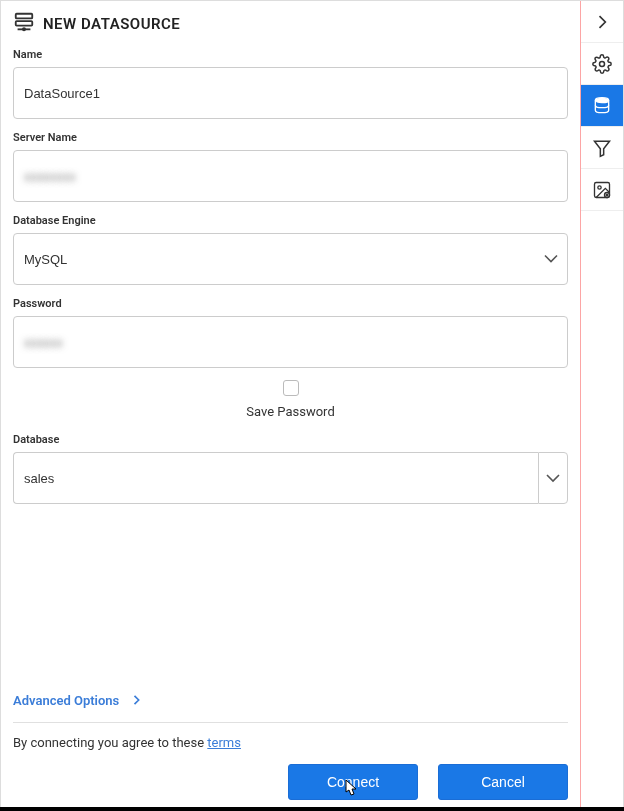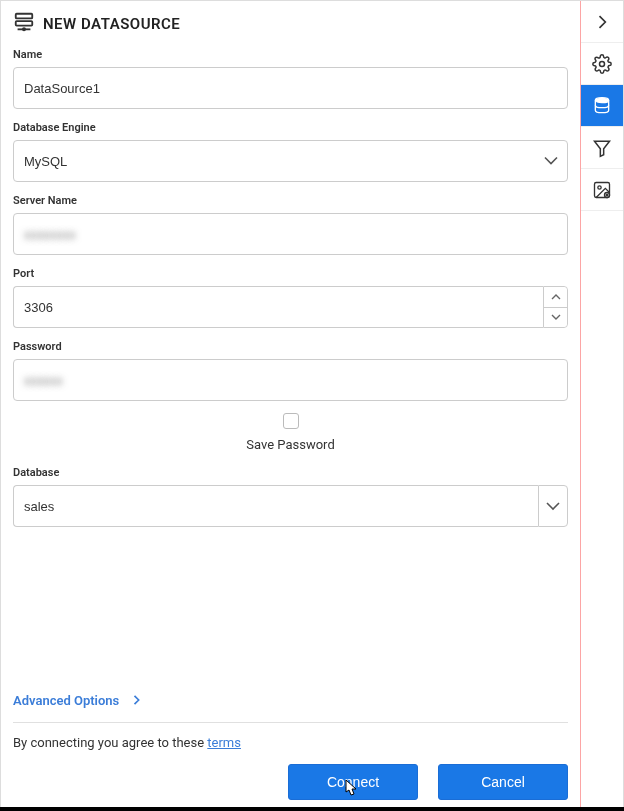--- a/index.html
+++ b/index.html
@@ -36,21 +36,21 @@
     .form-group { margin-bottom: 12px; }
     .form-label {
       display: block;
       font-size: 11px;
       font-weight: 600;
       color: #333;
       margin-bottom: 6px;
     }
     .form-input, .form-select, .form-combo {
       width: 100%;
-      height: 42px;
+      height: 52px;
       padding: 6px 10px;
       border: 1px solid #ccc;
       border-radius: 4px;
       font-size: 13px;
       color: #333;
       background: #fff;
     }
     .form-input::placeholder { color: #bbb; }
     .select-wrap {
       position: relative;
@@ -218,56 +218,38 @@
     </span>
     <h1>NEW DATASOURCE</h1>
   </div>
 
   <div class="form-group">
     <label class="form-label">Name</label>
     <input class="form-input" value="DataSource1" style="">
   </div>
 
   <div class="form-group">
+    <label class="form-label">Server Name</label>
+    <div class="form-input" style="display:flex;align-items:center;">
+      <span class="blur-text">xxxxxxxx</span>
+    </div>
+  </div>
+
+  <div class="form-group">
     <label class="form-label">Database Engine</label>
     <div class="select-wrap">
       <input class="form-input" readonly="" value="MySQL" style="">
       <span class="chevron">
         <svg width="14" height="9" viewBox="0 0 14 9" fill="none" stroke="#555" stroke-width="1.6">
             <polyline points="1,1 7,7 13,1"></polyline>
           </svg>
       </span>
     </div>
   </div>
 
-  <div class="form-group">
-    <label class="form-label">Server Name</label>
-    <div class="form-input" style="display:flex;align-items:center;">
-      <span class="blur-text">xxxxxxxx</span>
-    </div>
-  </div>
-
-  <div class="form-group">
-    <label class="form-label">Port</label>
-    <div class="port-wrap">
-      <input class="form-input" value="3306" style="">
-      <div class="spinner">
-        <button>
-          <svg viewBox="0 0 10 6" fill="none" stroke="#666" stroke-width="1.4">
-              <polyline points="1,5 5,1 9,5"></polyline>
-            </svg>
-        </button>
-        <button>
-          <svg viewBox="0 0 10 6" fill="none" stroke="#666" stroke-width="1.4">
-              <polyline points="1,1 5,5 9,1"></polyline>
-            </svg>
-        </button>
-      </div>
-    </div>
-  </div>
 
 
   <div class="form-group">
     <label class="form-label">Password</label>
     <div class="form-input" style="display:flex;align-items:center;">
       <span class="blur-text">xxxxxx</span>
     </div>
   </div>
 
   <div class="checkbox-row">

